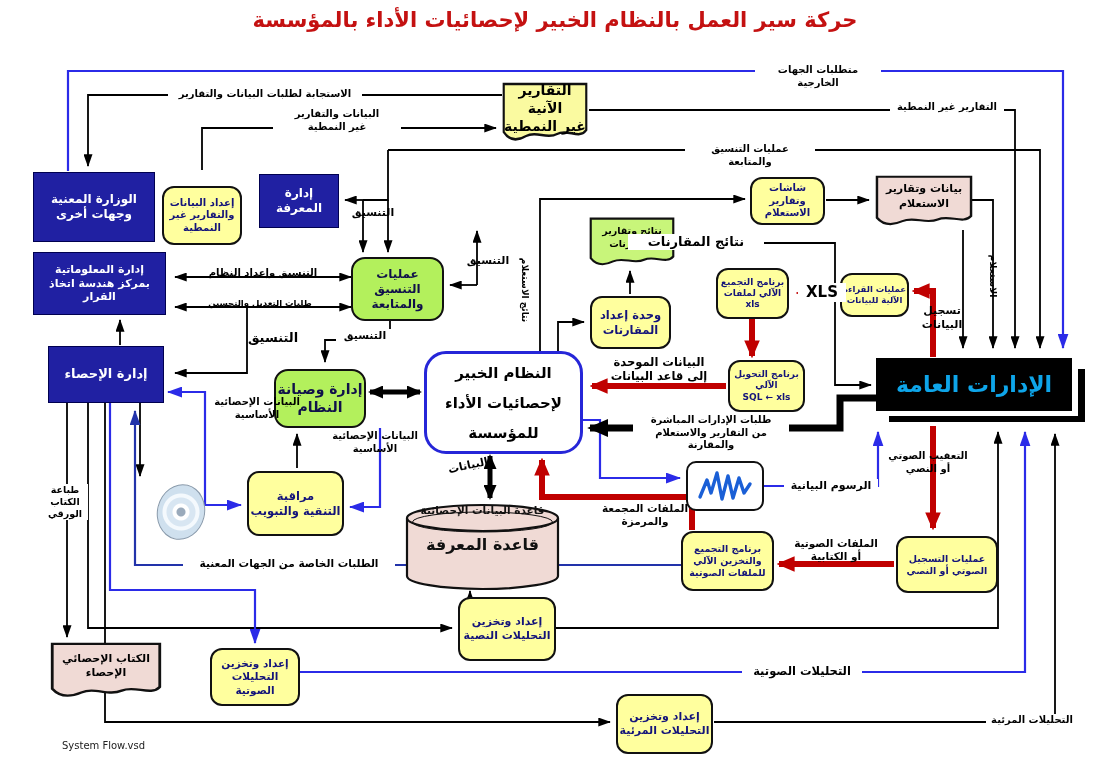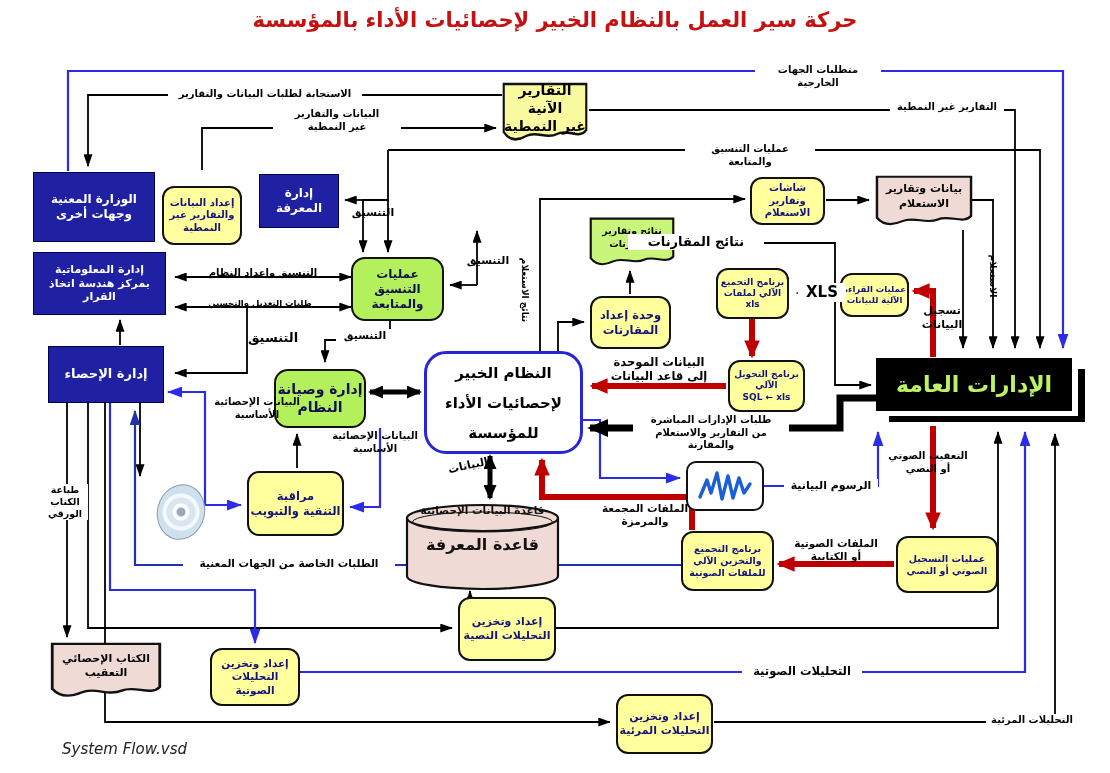--- a/index.html
+++ b/index.html
@@ -8,21 +8,21 @@
   #wires{position:absolute;left:0;top:0;width:1110px;height:773px;z-index:1;}
   .box{position:absolute;z-index:2;display:flex;align-items:center;justify-content:center;
        text-align:center;font-weight:bold;white-space:pre-line;direction:rtl;line-height:1.25;
        box-sizing:border-box;}
   .blue{background:#2020A2;color:#fff;border:1px solid #000050;font-size:12px;}
   .green{background:#B3F05C;color:#10104a;border:2.5px solid #111;border-radius:14px;font-size:12px;}
   .yellow{background:#FFFF9E;color:#14147a;border:2px solid #111;border-radius:12px;font-size:10.5px;}
   .plain{background:#fff;border:2.5px solid #111;border-radius:10px;}
   .expert{background:#fff;border:3px solid #2626D8;border-radius:22px;color:#000;
           font-size:15px;line-height:2.0;}
-  .deps{background:#000;color:#bef264;font-size:22px;box-shadow:6px 5px 0 #fff,13px 11px 0 #000;}
+  .deps{background:#000;color:#0ea5e9;font-size:22px;box-shadow:6px 5px 0 #fff,13px 11px 0 #000;}
   .docwrap{position:absolute;z-index:2;}
   .docwrap svg{position:absolute;left:0;top:0;width:100%;height:100%;}
   .doctext{position:absolute;left:0;top:0;right:0;bottom:10px;display:flex;align-items:center;
            justify-content:center;text-align:center;font-weight:bold;white-space:pre-line;
            direction:rtl;line-height:1.3;}
   .lbl{position:absolute;z-index:3;font-weight:bold;color:#000;text-align:center;direction:rtl;
        white-space:pre-line;line-height:1.25;}
   .bg{background:#fff;padding:0 3px;}
   .lat{direction:ltr;font-family:"DejaVu Sans", sans-serif;}
   .title{position:absolute;left:0;right:0;top:8px;text-align:center;color:#C41111;
@@ -30,21 +30,21 @@
   .cyl{position:absolute;z-index:2;}
   .cyl .top{position:absolute;left:0;right:0;top:3px;text-align:center;font-size:10.5px;
             font-weight:bold;color:#111;direction:rtl;}
   .cyl .body{position:absolute;left:0;right:0;top:34px;text-align:center;font-size:16px;
              font-weight:bold;color:#111;direction:rtl;}
   .cd{position:absolute;z-index:2;width:46px;height:54px;border-radius:50%;
       border:1px solid #8899aa;transform:rotate(14deg);
       background:radial-gradient(circle at 50% 50%, #9aaabb 0 4px, #ffffff 5px 8px,
                  #d8e6f2 9px 14px, #f4f9fd 15px 18px, #cfe0ee 19px);}
   .rot90{transform:rotate(90deg);transform-origin:0 0;}
-  .vsd{position:absolute;z-index:3;font-size:15px;color:#222;font-style:italic;}
+  .vsd{position:absolute;z-index:3;font-size:10px;color:#222;}
 </style>
 </head>
 <body>
 
 <div id="stage">
 
   <div class="title">حركة سير العمل بالنظام الخبير لإحصائيات الأداء بالمؤسسة</div>
 
   <svg id="wires" width="1110" height="773" viewBox="0 0 1110 773">
     <defs>
@@ -207,21 +207,21 @@
         <path d="M2,2 L98,2 L98,48 C90,58 76,46 64,52 C52,58 40,48 28,54 C16,60 8,58 2,50 Z" fill="#C8F57A" stroke="#111" stroke-width="2.5"></path>
       </svg>
     <div class="doctext" style="font-size:9.5px;">نتائج وتقارير
 المقارنات</div>
   </div>
   <div class="docwrap" style="left:50px;top:642px;width:112px;height:58px;">
     <svg viewBox="0 0 100 62" preserveAspectRatio="none">
         <path d="M2,2 L98,2 L98,48 C90,58 76,46 64,52 C52,58 40,48 28,54 C16,60 8,58 2,50 Z" fill="#F0DAD5" stroke="#111" stroke-width="2.5"></path>
       </svg>
     <div class="doctext" style="font-size:11px;">الكتاب الإحصائي
-التعقيب</div>
+الإحصاء</div>
   </div>
 
   <div class="cyl" style="left:404px;top:501px;width:157px;height:92px;">
     <svg width="157" height="92" viewBox="0 0 157 92">
       <path d="M3,17 L3,75 A75.5,13 0 0 0 154,75 L154,17" fill="#F0DAD5" stroke="#111" stroke-width="2.2"></path>
       <ellipse cx="78.5" cy="17" rx="75.5" ry="13" fill="#F0DAD5" stroke="#111" stroke-width="2.2"></ellipse>
       <ellipse cx="78.5" cy="21" rx="70" ry="10" fill="none" stroke="#111" stroke-width="1"></ellipse>
     </svg>
     <div class="top">قاعدة البيانات الإحصائية</div>
     <div class="body">قاعدة المعرفة</div>

